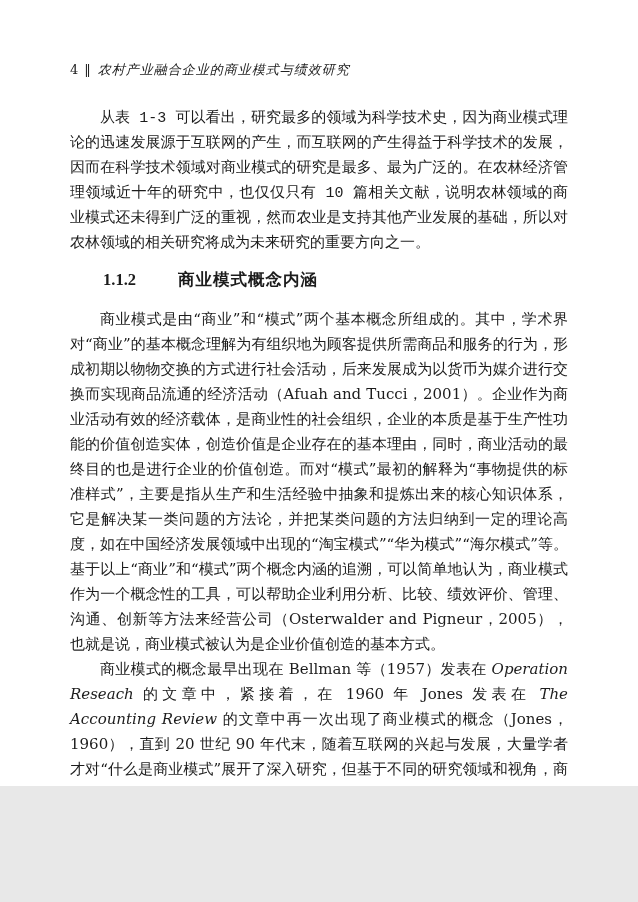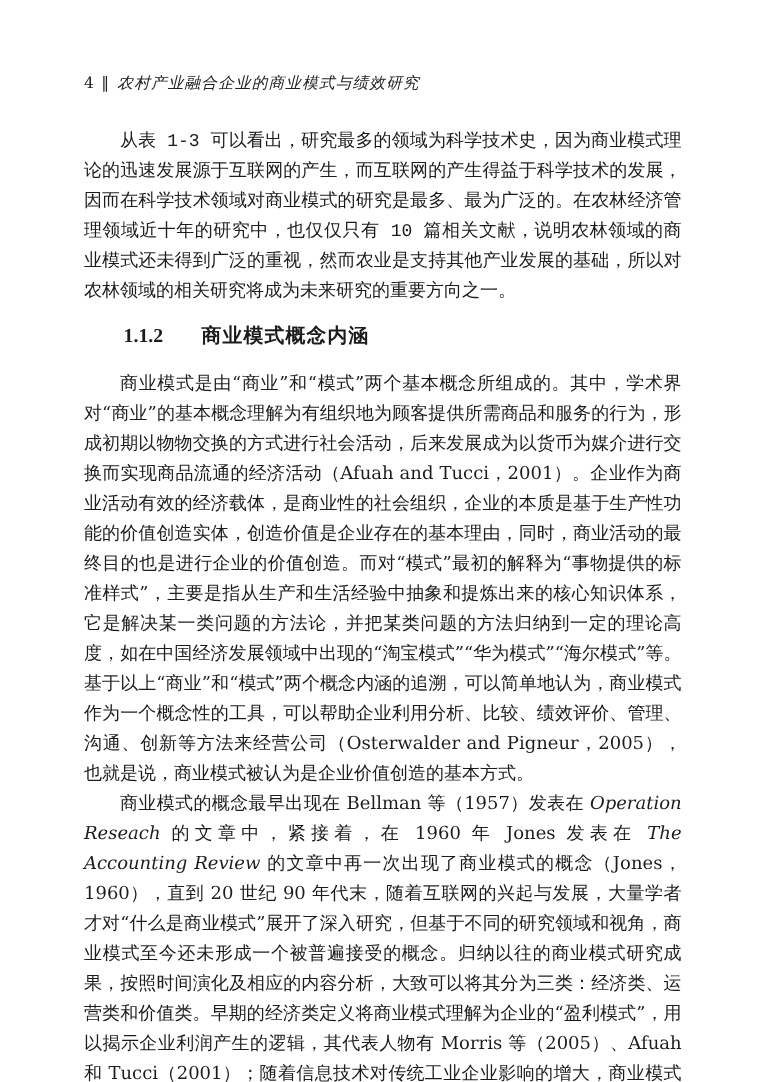--- a/index.html
+++ b/index.html
@@ -1,20 +1,20 @@
 <!DOCTYPE html>
 <html><head>
 <meta charset="utf-8">
 <style>
   html, body { margin: 0; padding: 0; }
   body { background: #e8e8e8; }
   .page {
     position: relative;
     width: 638px;
-    height: 902px;
+    height: 786px;
     margin: 0 auto;
     background: #ffffff;
     box-sizing: border-box;
     padding: 62px 70px 0 70px;
     font-family: "DejaVu Serif", "Liberation Serif", serif;
     color: #1c1c1c;
     overflow: hidden;
   }
   .running-header {
     font-size: 13px;
@@ -45,25 +45,26 @@
   .para-first { margin-top: 28px; font-family: Liberation Mono, monospace; }
   .section-heading {
     margin: 12px 0 14px 0;
     font-size: 16.5px;
     line-height: 24px;
     font-weight: bold;
     text-indent: 2em;
   }
   .section-heading .sec-num {
     font-family: "Liberation Serif", "DejaVu Serif", serif;
-    margin-right: 32px;
+    margin-right: 14px;
   }
   .section-heading .sec-title {
     font-family: Liberation Mono, monospace;
     letter-spacing: 1px;
+    margin-left: 28px;
   }
 </style>
 </head>
 <body>
 
 <div class="page">
 
   <div class="running-header">
     <span class="pg-num">4</span><span class="sep">‖</span><span class="hdr-title">农村产业融合企业的商业模式与绩效研究</span>
   </div>

